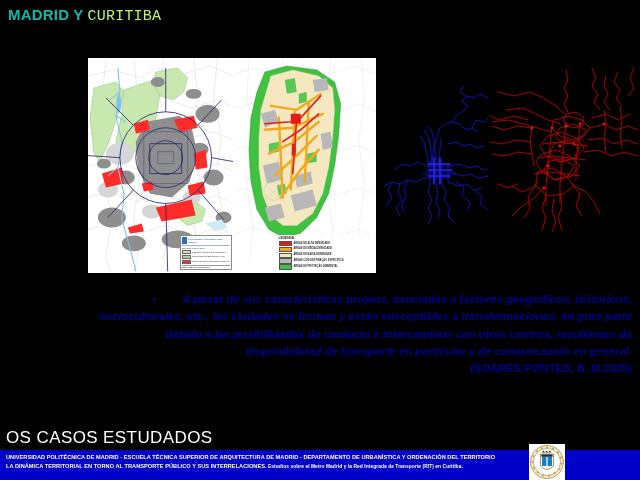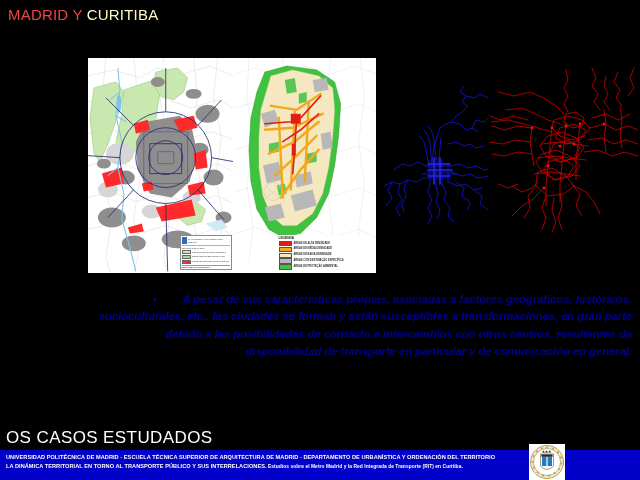--- a/index.html
+++ b/index.html
@@ -18,22 +18,22 @@
 
   
   #slide-title {
     position: absolute;
     left: 8px;
     top: 6px;
     font-size: 15px;
     letter-spacing: 0.2px;
     white-space: nowrap;
   }
-  #slide-title .t-blue { color: #ef4444; }
-  #slide-title .t-red  { color: #fef9c3; }
+  #slide-title .t-blue { color: #14b8a6; font-weight: bold; }
+  #slide-title .t-red  { color: #bef264; font-family: Liberation Mono, monospace; }
 
   
   #maps-panel {
     position: absolute;
     left: 88px;
     top: 58px;
     width: 288px;
     height: 215px;
     background: #ffffff;
     display: flex;
@@ -523,20 +523,21 @@
       <circle cx="86" cy="78" r="1.4"></circle>
       <circle cx="56" cy="122" r="1.6"></circle>
       <circle cx="44" cy="62" r="1.4"></circle>
       <circle cx="116" cy="58" r="1.4"></circle>
     </g>
   </svg>
 </div>
 
 <div id="body-text">
   <span class="bullet-mark">•</span><span class="bullet-gap"></span><span>A pesar de sus características propias, asociadas a factores geográficos, históricos, socioculturales, etc., las ciudades se forman y están susceptibles a transformaciones, en gran parte debido a las posibilidades de contacto e intercambios con otros centros, resultantes da disponibilidad  de transporte en particular y de comunicación en general.</span>
+  <span class="cite">(SOARES PONTES, B. M,2005)</span>
 </div>
 
 <div id="section-heading">OS CASOS ESTUDADOS</div>
 
 <div id="footer-band">
   <div id="footer-lines">
     <div>UNIVERSIDAD POLITÉCNICA DE MADRID - ESCUELA TÉCNICA SUPERIOR DE ARQUITECTURA DE MADRID - DEPARTAMENTO DE URBANÍSTICA Y ORDENACIÓN DEL TERRITORIO</div>
     <div><span>LA DINÁMICA TERRITORIAL EN TORNO AL TRANSPORTE PÚBLICO Y SUS INTERRELACIONES.</span><span class="fl-small"> Estudios sobre el Metro Madrid y la Red Integrada de Transporte (RIT) en Curitiba.</span></div>
   </div>
 </div>

